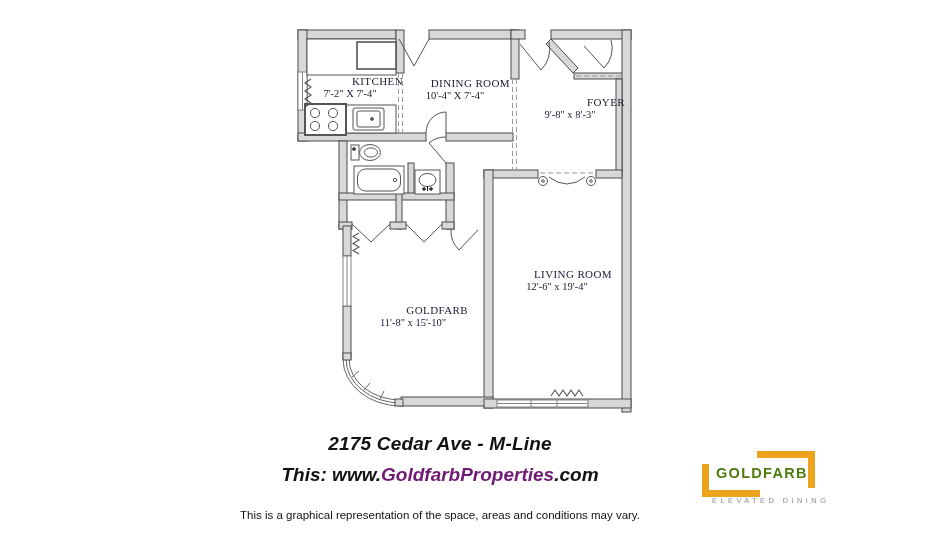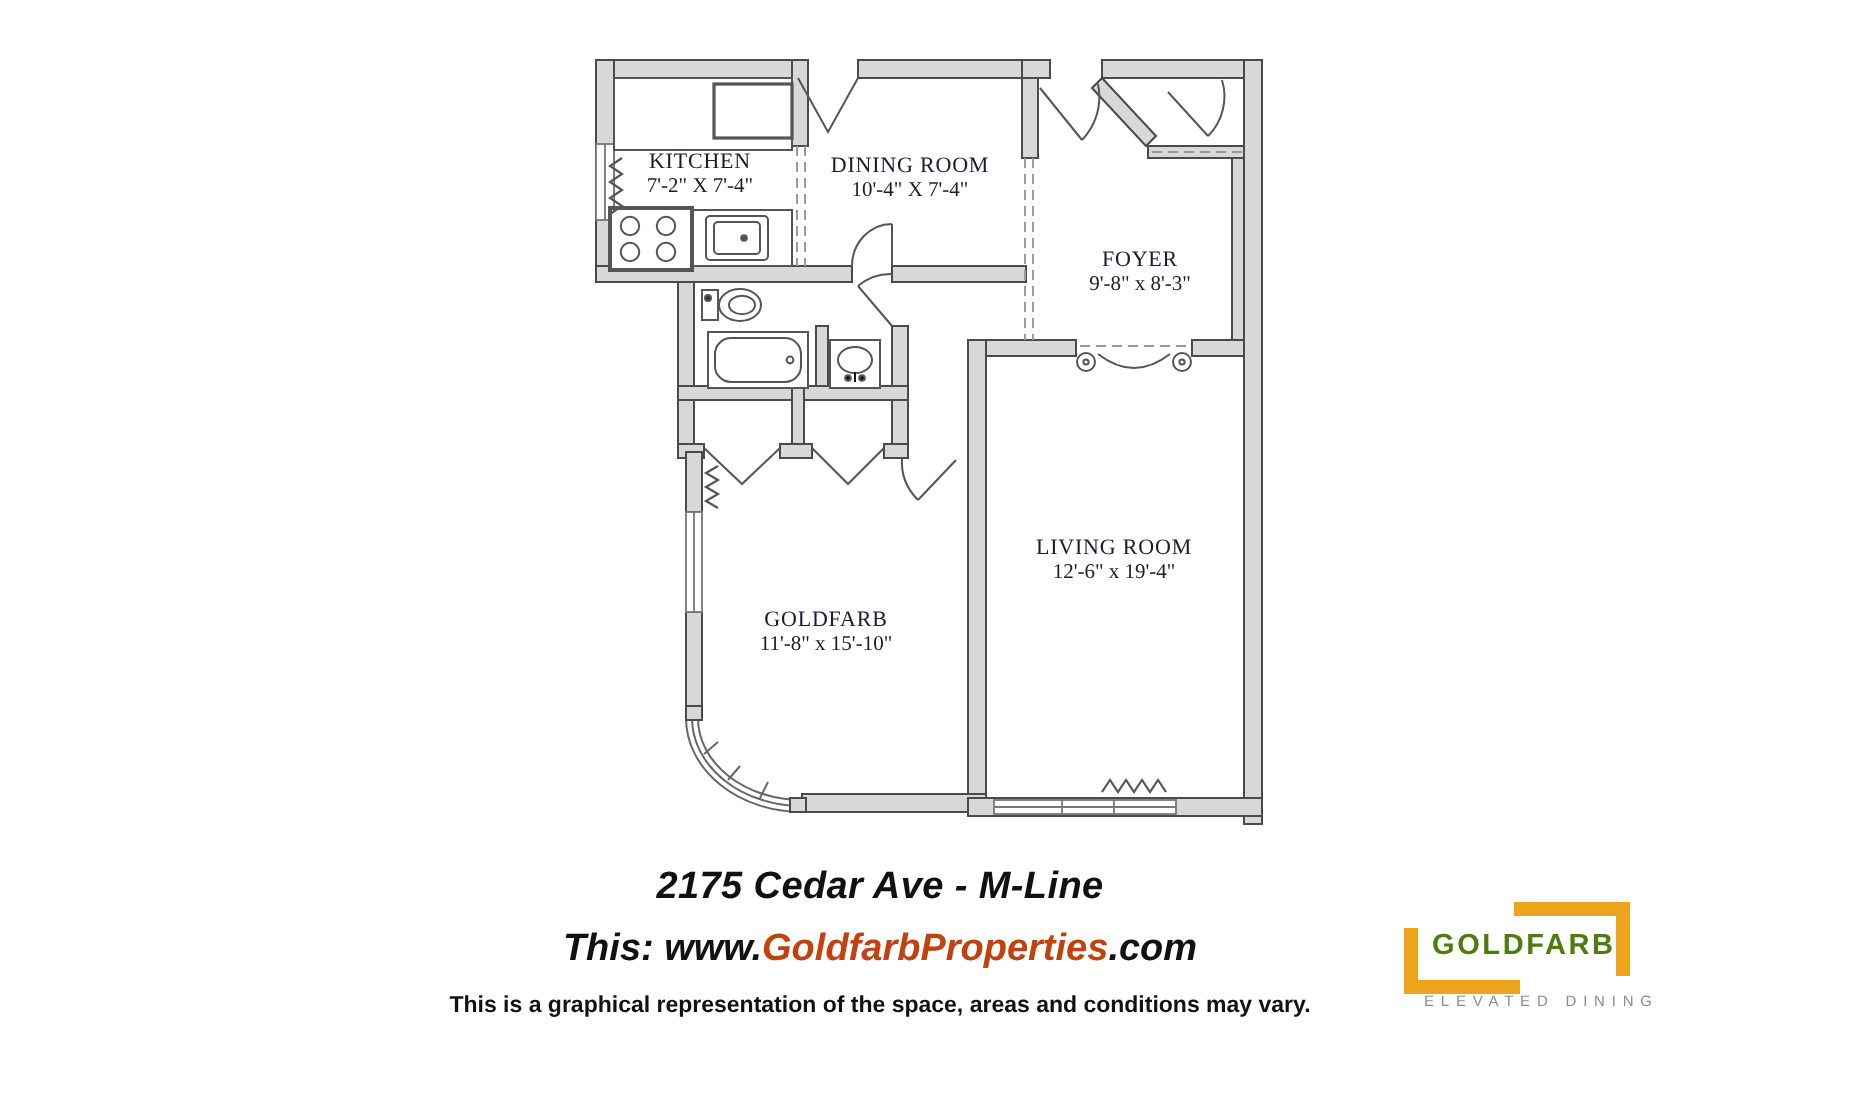--- a/index.html
+++ b/index.html
@@ -3,29 +3,29 @@
 <meta charset="utf-8">
 <style>
   html,body{margin:0;padding:0;background:#ffffff;}
   #page{position:relative;width:934px;height:560px;background:#ffffff;overflow:hidden;
         font-family:"Liberation Sans",sans-serif;}
   #plan-svg{position:absolute;left:0;top:0;width:934px;height:560px;}
 
   
   .room-label{position:absolute;text-align:center;color:#1a1a33;
               font-family:"Liberation Serif",serif;pointer-events:none;}
-  .room-name{font-size:11px;letter-spacing:.4px;line-height:1.15;}
+  .room-name{font-size:11px;letter-spacing:.4px;line-height:1.15;text-align:right;}
   .room-dims{font-size:10.5px;line-height:1.2;}
 
   
   .footer-text{position:absolute;left:140px;top:433px;width:600px;text-align:center;}
   .plan-title{font-size:19px;font-weight:bold;color:#111;letter-spacing:.2px;font-style:italic;}
   .visit-line{margin-top:9px;font-size:19px;font-weight:bold;font-style:italic;color:#111;}
-  .visit-line .gold{color:#c2410c;}
-  .disclaimer{margin-top:11px;font-size:11.5px;font-weight:bold;color:#111;}
+  .visit-line .gold{color:#701a75;}
+  .disclaimer{margin-top:23px;font-size:11.5px;font-weight:normal;color:#111;}
 
   
   .logo{position:absolute;left:695px;top:443px;width:150px;height:70px;}
   .logo .bar{position:absolute;background:#EDA41C;}
   .bar.top-h{left:62px;top:8px;width:58px;height:7px;}
   .bar.top-v{left:113px;top:8px;width:7px;height:37px;}
   .bar.bot-v{left:7px;top:21px;width:7px;height:33px;}
   .bar.bot-h{left:7px;top:47px;width:58px;height:7px;}
   .logo-word{position:absolute;left:21px;top:22px;font-size:14.5px;font-weight:bold;
              color:#4d7c0f;letter-spacing:1.3px;}
@@ -212,21 +212,21 @@
   </svg>
 
   <div class="room-label" style="left:297px;top:75px;width:106px">
     <div class="room-name">KITCHEN</div>
     <div class="room-dims">7'-2" X 7'-4"</div>
   </div>
   <div class="room-label" style="left:400px;top:77px;width:110px">
     <div class="room-name">DINING ROOM</div>
     <div class="room-dims">10'-4" X 7'-4"</div>
   </div>
-  <div class="room-label" style="left:515px;top:124px;width:110px">
+  <div class="room-label" style="left:515px;top:96px;width:110px">
     <div class="room-name">FOYER</div>
     <div class="room-dims">9'-8" x 8'-3"</div>
   </div>
   <div class="room-label" style="left:502px;top:268px;width:110px">
     <div class="room-name">LIVING ROOM</div>
     <div class="room-dims">12'-6" x 19'-4"</div>
   </div>
   <div class="room-label" style="left:358px;top:304px;width:110px">
     <div class="room-name">GOLDFARB</div>
     <div class="room-dims">11'-8" x 15'-10"</div>

